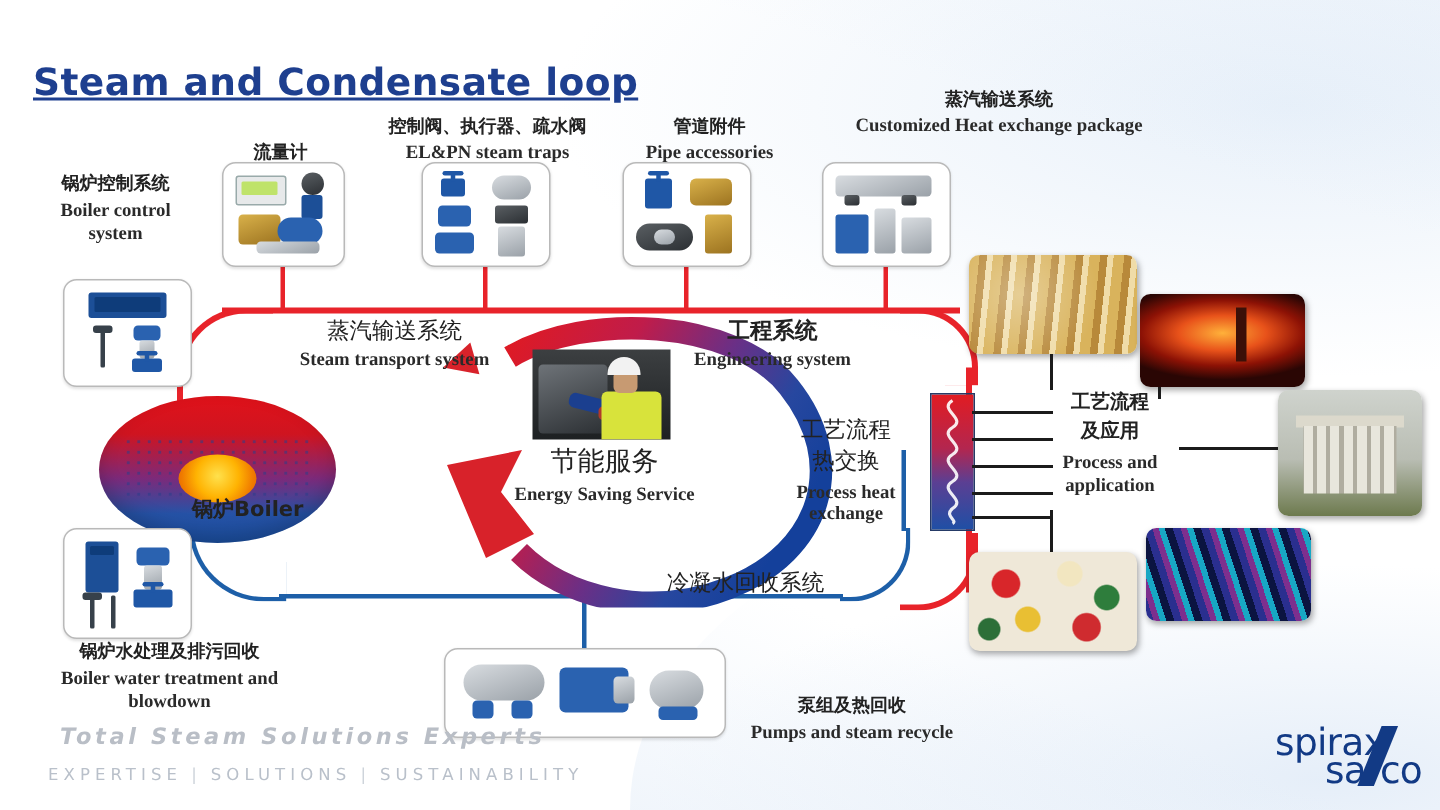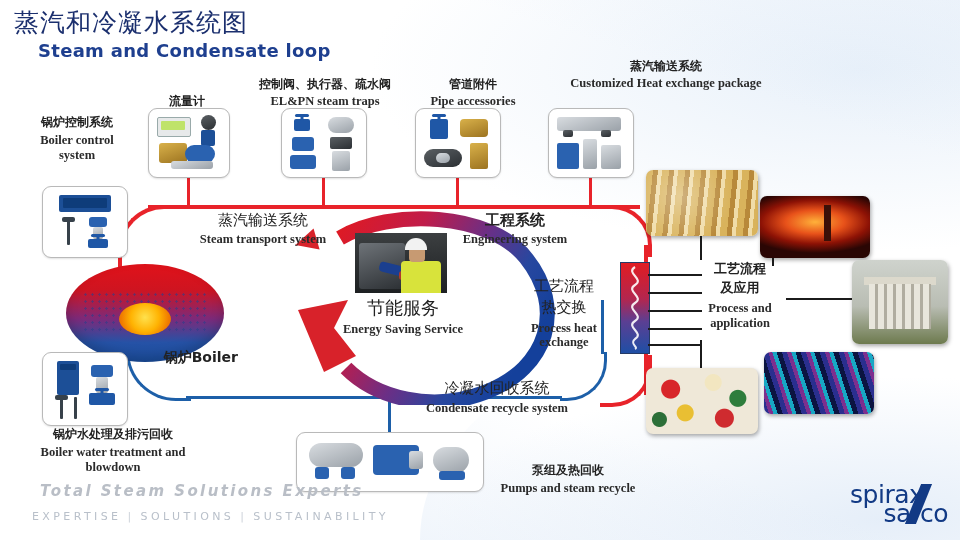--- a/index.html
+++ b/index.html
@@ -22,22 +22,22 @@
   .sw1{right:-120px;top:-200px;width:640px;height:420px;border-radius:50%;
        background:linear-gradient(210deg, rgba(208,224,243,.55), rgba(255,255,255,0) 62%);transform:rotate(-12deg);}
   .sw2{right:-80px;bottom:-210px;width:620px;height:420px;border-radius:50%;
        background:linear-gradient(20deg, rgba(206,223,243,.65), rgba(255,255,255,0) 60%);}
   .sw3{left:-260px;bottom:-260px;width:760px;height:420px;border-radius:50%;
        background:linear-gradient(0deg, rgba(232,240,250,.5), rgba(255,255,255,0) 62%);}
 
   
   .title-cn{position:absolute;left:14px;top:6px;font-size:25px;color:#1b2f6e;
             font-family:"DejaVu Sans",sans-serif;letter-spacing:1px;}
-  .title-en{position:absolute;left:38px;top:40px;font-size:18px;font-weight:bold;color:#1e3f8f;
-            font-family:"DejaVu Sans",sans-serif;letter-spacing:.3px;}
+  .title-en{position:absolute;left:22px;top:40px;font-size:25px;font-weight:bold;color:#1e3f8f;
+            font-family:"DejaVu Sans",sans-serif;letter-spacing:.3px;text-decoration:underline;}
 
   
   .lbl{position:absolute;text-align:center;line-height:1.12;color:#2b2b2b;}
   .lbl .cn{font-family:"DejaVu Sans",sans-serif;font-weight:bold;font-size:12px;color:#222;display:block;white-space:nowrap;}
   .lbl .en{font-family:"Liberation Serif",serif;font-weight:bold;font-size:12.5px;color:#2a2a2a;display:block;white-space:nowrap;}
   .lbl.wrap .en{white-space:normal;}
 
   
   .prodbox{position:absolute;border:1px solid #b9b9b9;border-radius:9px;background:#fff;
            box-shadow:0 1px 2px rgba(0,0,0,.12);overflow:hidden;}
@@ -138,21 +138,20 @@
 </style>
 </head>
 <body>
 
 <div id="slide">
 
   <div class="swoosh sw1"></div>
   <div class="swoosh sw2"></div>
   <div class="swoosh sw3"></div>
 
-  <div class="title-cn">蒸汽和冷凝水系统图</div>
   <div class="title-en">Steam and Condensate loop</div>
 
   <div class="redline" style="left:148px;top:205px;width:492px;height:4px;"></div>
 
   <div style="position:absolute;left:118px;top:205px;width:60px;height:60px;border-left:4px solid #e8232a;border-top:4px solid #e8232a;border-top-left-radius:46px;"></div>
   <div class="redline" style="left:118px;top:255px;width:4px;height:58px;"></div>
 
   <div style="position:absolute;left:600px;top:205px;width:48px;height:48px;border-right:4px solid #e8232a;border-top:4px solid #e8232a;border-top-right-radius:40px;"></div>
   <div class="redline" style="left:644px;top:245px;width:4px;height:150px;"></div>
   <div style="position:absolute;left:600px;top:355px;width:48px;height:48px;border-right:4px solid #e8232a;border-bottom:4px solid #e8232a;border-bottom-right-radius:40px;"></div>
@@ -167,21 +166,21 @@
   <div class="blueline" style="left:126px;top:318px;width:3px;height:26px;"></div>
   <div style="position:absolute;left:560px;top:352px;width:44px;height:46px;border-right:3px solid #1d5fa8;border-bottom:3px solid #1d5fa8;border-bottom-right-radius:40px;"></div>
   <div class="blueline" style="left:601px;top:300px;width:3px;height:54px;"></div>
 
   <div class="blueline" style="left:388px;top:396px;width:3px;height:36px;"></div>
 
   <div id="boiler">
     <div class="bubbles"></div>
     <div class="flame"></div>
   </div>
-  <div class="lbl" style="left:128px;top:350px;width:110px;text-align:right;">
+  <div class="lbl" style="left:128px;top:333px;width:110px;text-align:left;">
     <span class="cn" style="font-size:14px;">锅炉Boiler</span>
   </div>
 
   <div id="hx">
     <div class="coil">
       <svg width="24" height="86" viewBox="0 0 24 86" preserveAspectRatio="none" aria-hidden="true">
         <path d="M12 2 C2 8,22 14,12 20 C2 26,22 32,12 38 C2 44,22 50,12 56 C2 62,22 68,12 74 C6 79,16 82,12 84" fill="none" stroke="#ffffff" stroke-width="2.1" opacity="0.9"></path>
       </svg>
     </div>
   </div>
@@ -240,21 +239,20 @@
   </div>
 
   <div class="lbl wrap" style="left:512px;top:278px;width:104px;">
     <span class="cn" style="font-size:15px;font-weight:normal;">工艺流程</span>
     <span class="cn" style="font-size:15px;font-weight:normal;margin-top:4px;">热交换</span>
     <span class="en" style="margin-top:5px;">Process heat exchange</span>
   </div>
 
   <div class="lbl" style="left:405px;top:380px;width:184px;">
     <span class="cn" style="font-size:15px;font-weight:normal;">冷凝水回收系统</span>
-    <span class="en" style="margin-top:4px;">Condensate recycle system</span>
   </div>
 
   <div class="lbl wrap" style="left:690px;top:262px;width:100px;">
     <span class="cn" style="font-size:13px;">工艺流程</span>
     <span class="cn" style="font-size:13px;margin-top:4px;">及应用</span>
     <span class="en" style="margin-top:6px;line-height:1.2;">Process and application</span>
   </div>
 
   <div class="lbl wrap" style="left:24px;top:116px;width:106px;">
     <span class="cn">锅炉控制系统</span>

